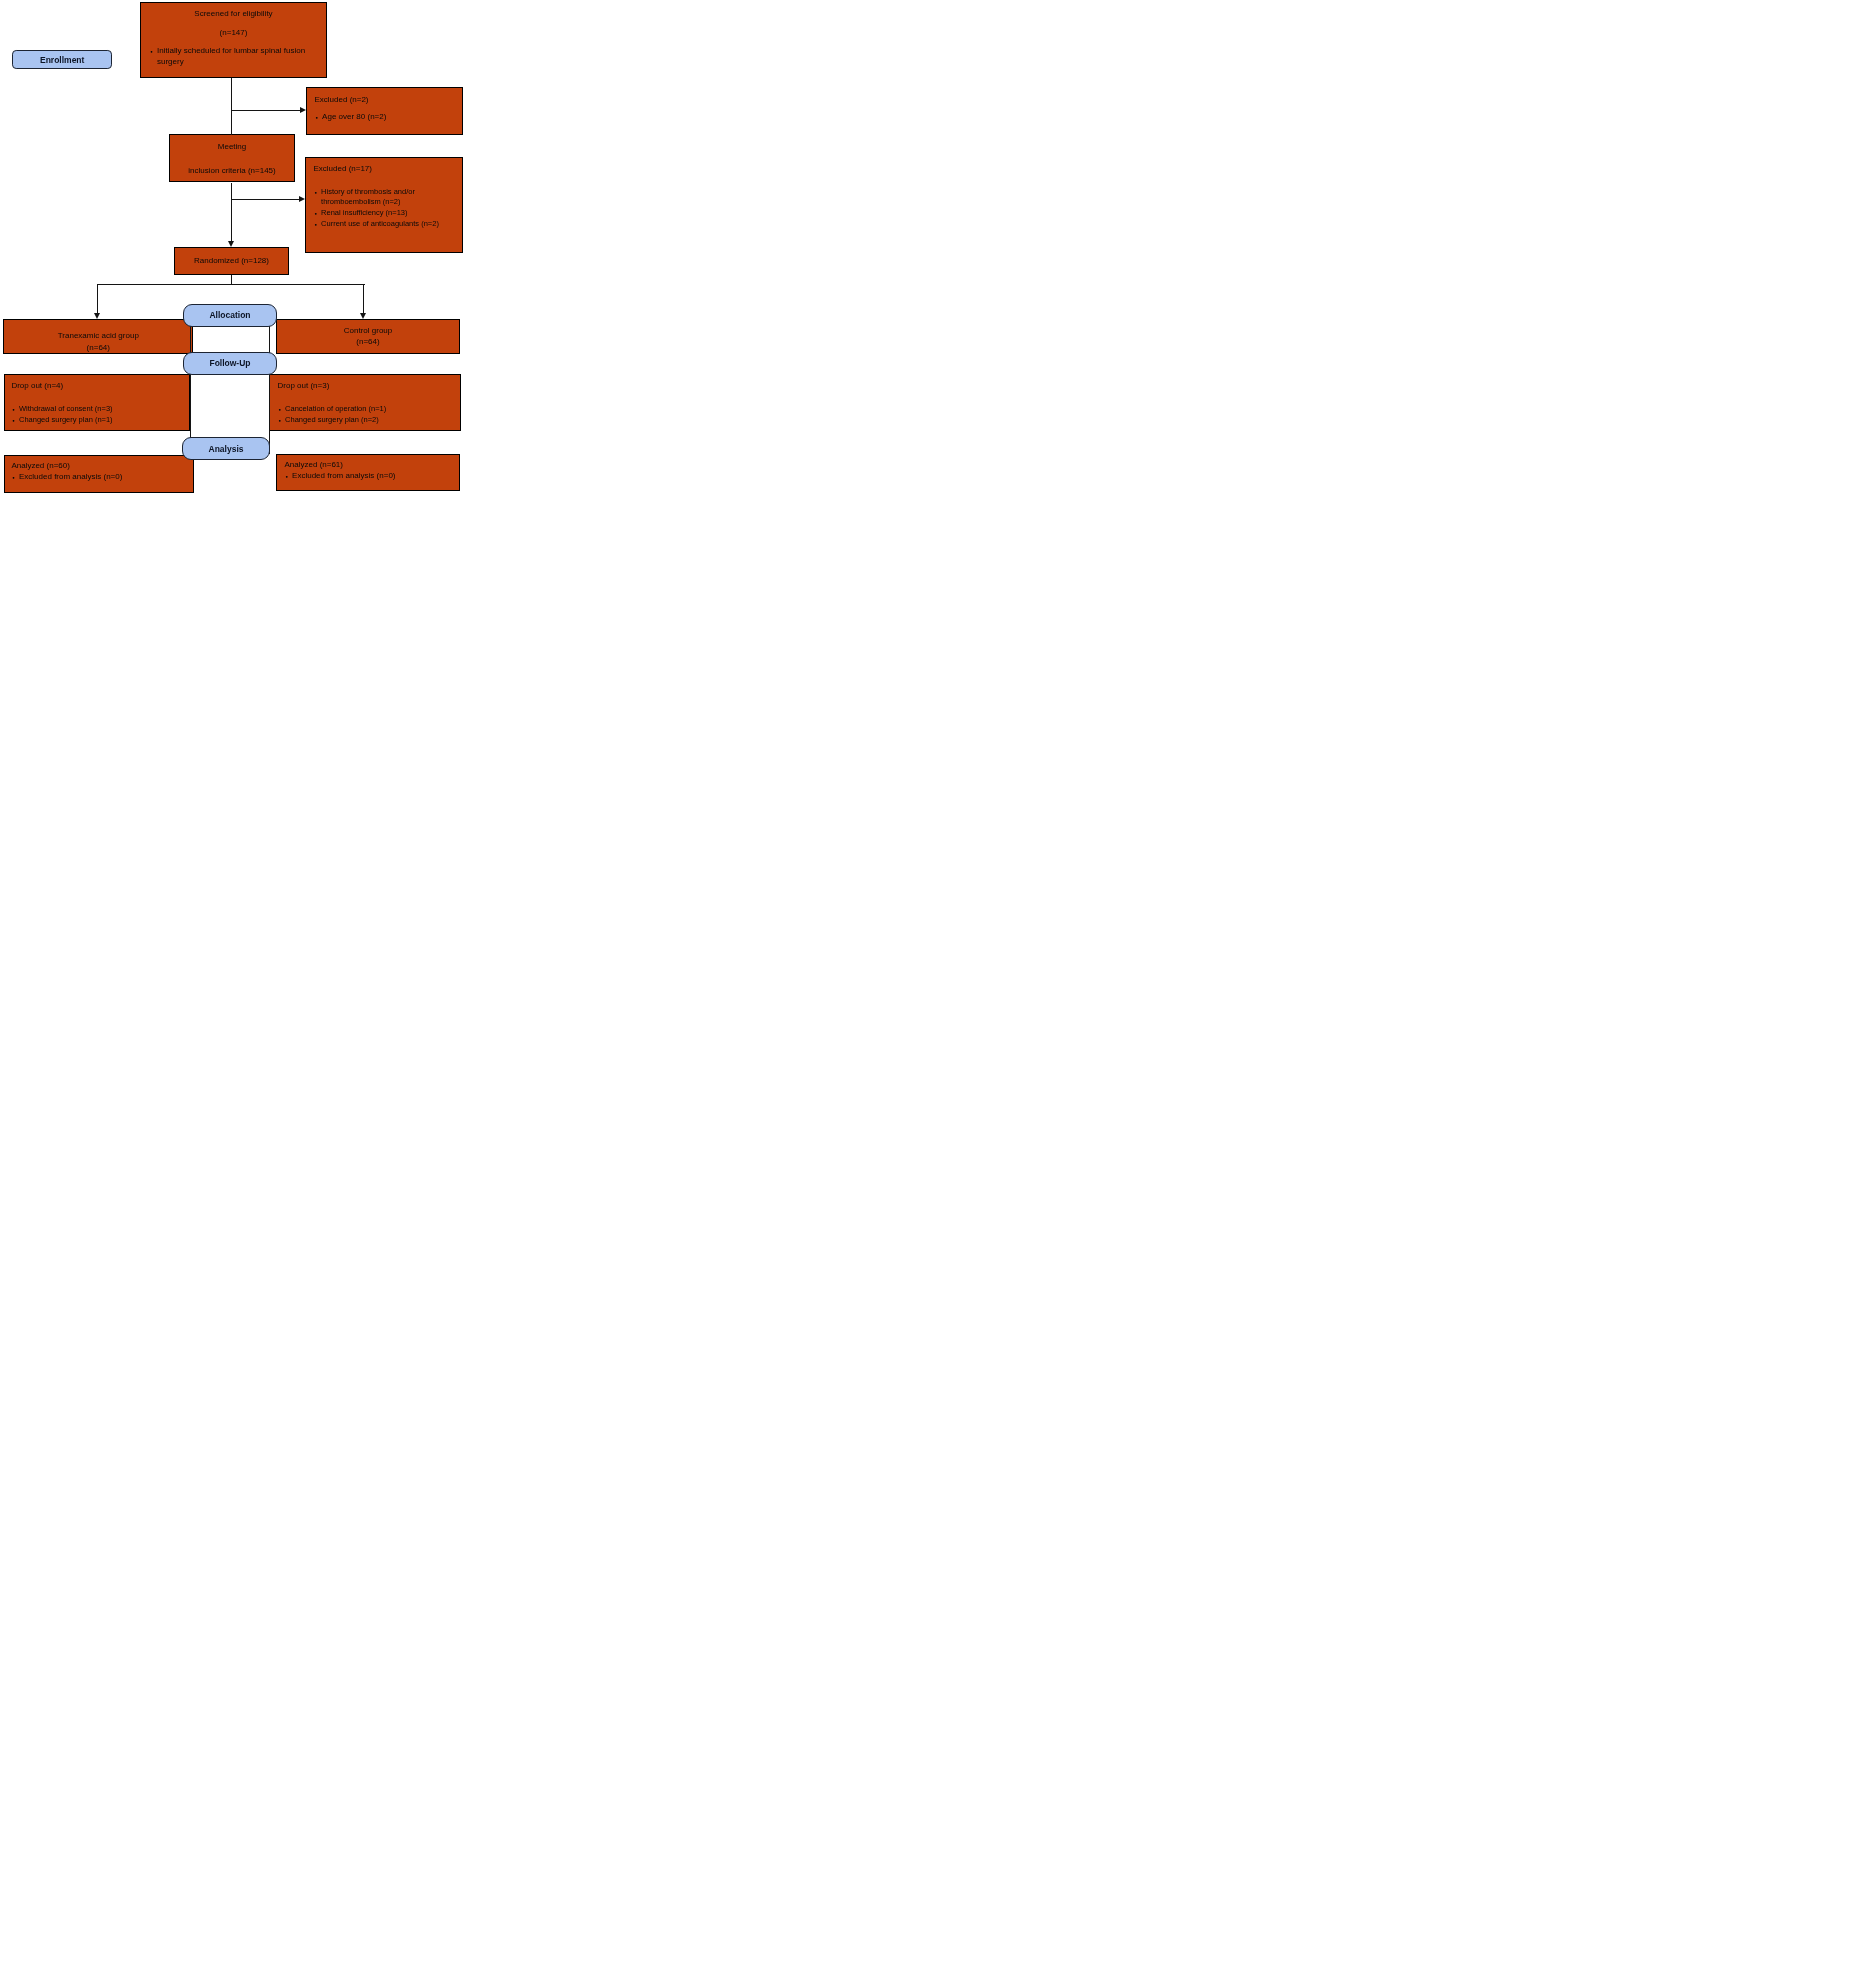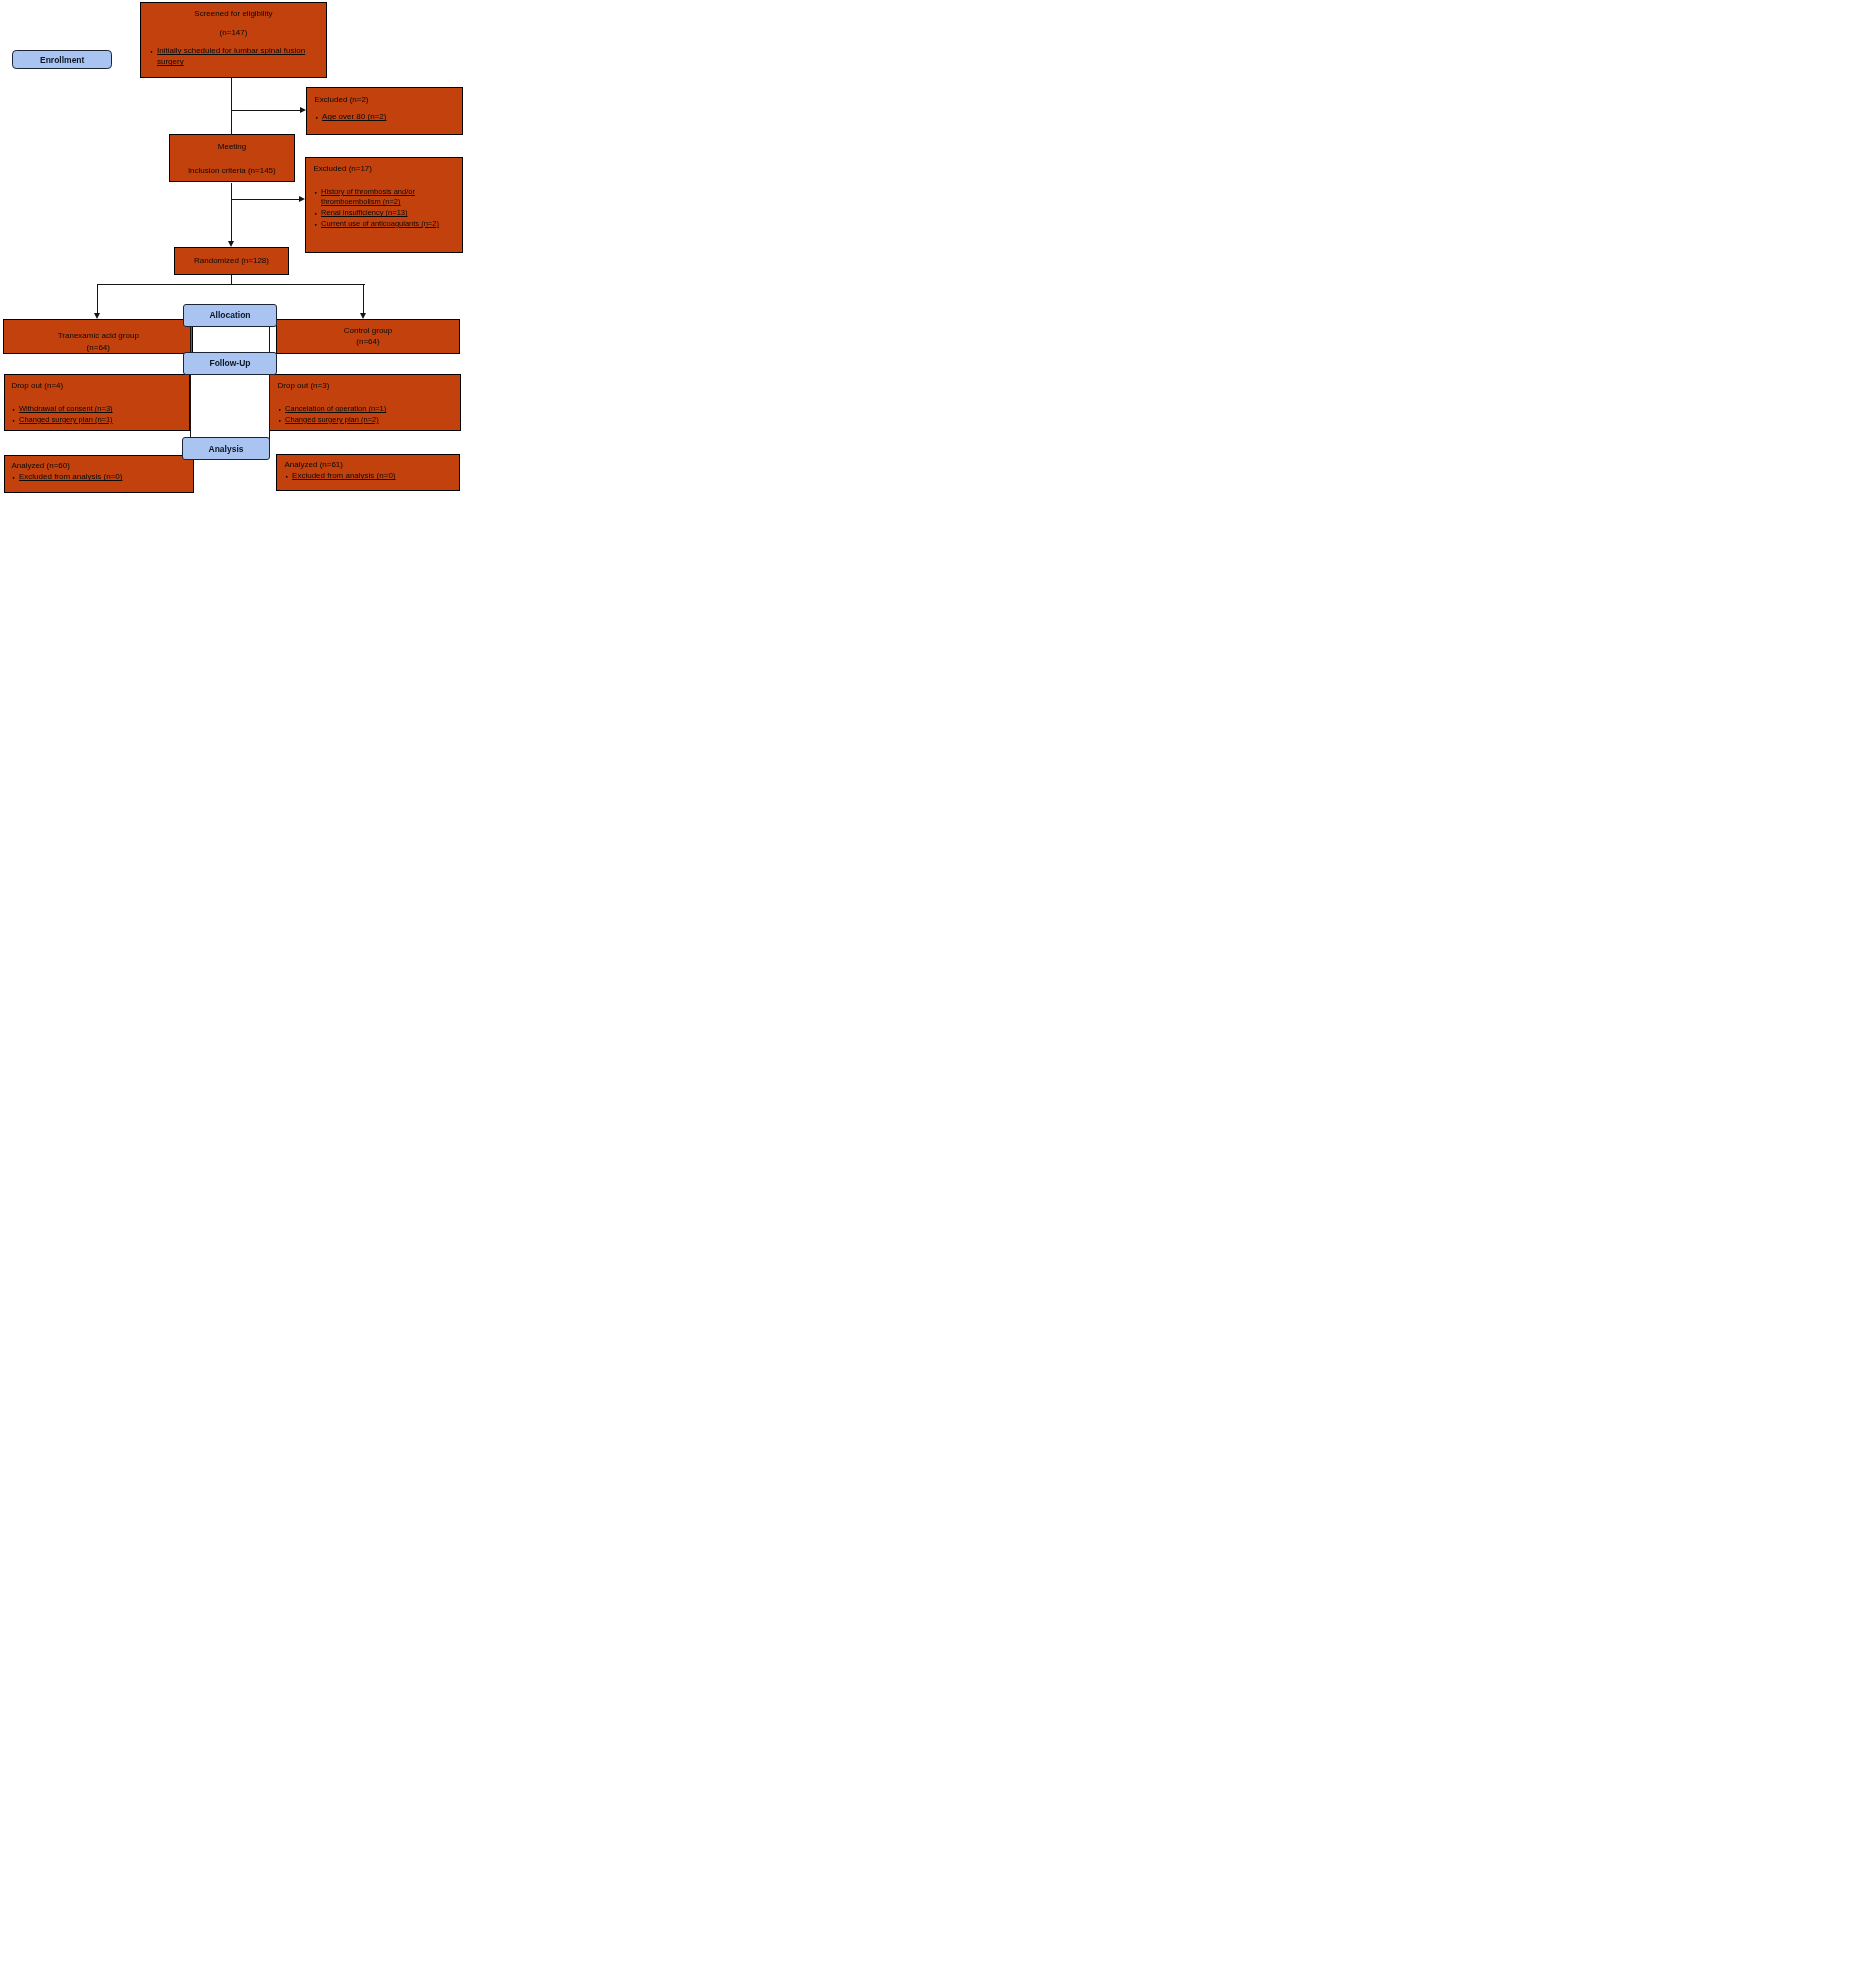--- a/index.html
+++ b/index.html
@@ -8,34 +8,34 @@
     font-family:"Liberation Sans","DejaVu Sans",sans-serif;color:#0a0a0a;
   }
   .box{
     position:absolute;background:#c2410c;border:1.4px solid #000000;box-sizing:border-box;z-index:1;
   }
   .stage{
     position:absolute;background:#a9c4f1;border:1.4px solid #1c2433;box-sizing:border-box;z-index:3;
     display:flex;align-items:center;justify-content:center;
     font-weight:700;color:#0d1526;
   }
-  .pill{border-radius:3px;font-size:8.5px;}
+  .pill{border-radius:9px;font-size:8.5px;}
   .enroll{border-radius:4.2px;font-size:8.5px;}
   .line{position:absolute;background:#141414;z-index:2;}
   .arrow-down{
     position:absolute;width:0;height:0;z-index:2;
     border-left:3.8px solid transparent;border-right:3.8px solid transparent;border-top:6.1px solid #141414;
   }
   .arrow-right{
     position:absolute;width:0;height:0;z-index:2;
     border-top:3.8px solid transparent;border-bottom:3.8px solid transparent;border-left:6.1px solid #141414;
   }
   .center-col{display:flex;flex-direction:column;align-items:center;text-align:center;}
   .t17{font-size:8px;line-height:10.3px;}
-  .t16{font-size:7.5px;line-height:10.8px;text-decoration:underline;}
+  .t16{font-size:7.5px;line-height:10.8px;}
   .bullets{display:flex;flex-direction:column;}
   .bullet{display:flex;align-items:flex-start;}
   .dot{flex:0 0 auto;font-size:5.6px;line-height:10.8px;margin:0 4.2px 0 0.9px;}
   .btext{flex:1 1 auto;}
 </style>
 </head>
 <body>
 
 <div class="canvas">
 

